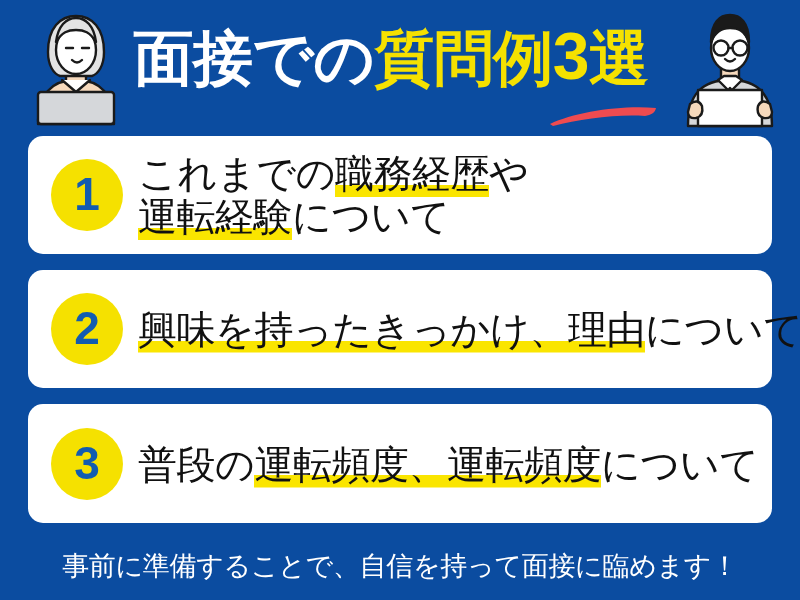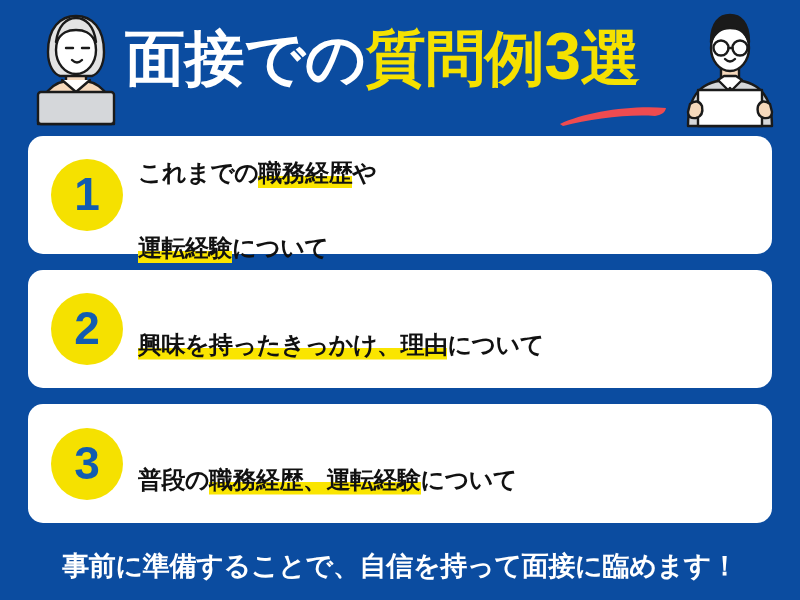--- a/index.html
+++ b/index.html
@@ -32,24 +32,25 @@
   .illus {
     position: absolute;
     top: 8px;
   }
   .illus.left  { left: 22px;  width: 108px; height: 118px; }
   .illus.right { right: 14px; width: 112px; height: 120px; }
   .illus svg { display: block; width: 100%; height: 100%; }
 
   .title-wrap {
     position: absolute;
-    left: 125px;
+    left: 115px;
     top: 13px;
     width: 552px;
     height: 110px;
+    text-align: center;
   }
   .title-line {
     position: absolute;
     left: 0;
     top: 6px;
     width: 100%;
     white-space: nowrap;
     font-size: 60px;
     line-height: 74px;
     font-weight: 700;
@@ -110,49 +111,48 @@
   }
 
   .card-body {
     position: absolute;
     left: 110px;
     right: 16px;
     top: 50%;
     transform: translateY(-50%);
   }
   .card-line {
-    font-size: 24px;
+    font-size: 39px;
     line-height: 43px;
-    font-weight: 700;
+    font-weight: 400;
     color: #111111;
     white-space: nowrap;
     font-family: "DejaVu Sans", "Liberation Sans", sans-serif;
     letter-spacing: -0.5px;
-    margin-top: 32px;
   }
   .hl {
     background: linear-gradient(to top, #FAE500 0, #FAE500 12px, transparent 12px);
     padding-bottom: 1px;
   }
 
   
   .footer {
     position: absolute;
     left: 0;
     top: 532px;
     width: 800px;
     height: 68px;
     display: flex;
     align-items: center;
     justify-content: center;
   }
   .footer-text {
     color: #FFFFFF;
     font-size: 27px;
-    font-weight: 700;
+    font-weight: 400;
     line-height: 34px;
     letter-spacing: -0.3px;
     white-space: nowrap;
     font-family: "DejaVu Sans", "Liberation Sans", sans-serif;
   }
 </style>
 </head>
 <body>
 
 <div id="poster">
@@ -243,21 +243,21 @@
     <div class="card-body">
       <div class="card-line"><span class="hl">興味を持ったきっかけ、理由</span><span>について</span></div>
     </div>
   </div>
 
   <div class="card" id="card-3">
     <div class="badge">
       <span class="badge-num">3</span>
     </div>
     <div class="card-body">
-      <div class="card-line"><span>普段の</span><span class="hl">職務経歴、運転経験</span><span>について</span></div>
+      <div class="card-line"><span>普段の</span><span class="hl">運転頻度、運転頻度</span><span>について</span></div>
     </div>
   </div>
 
   <div class="footer">
     <div class="footer-text">事前に準備することで、自信を持って面接に臨めます！</div>
   </div>
 
 </div>
 
 </body></html>

